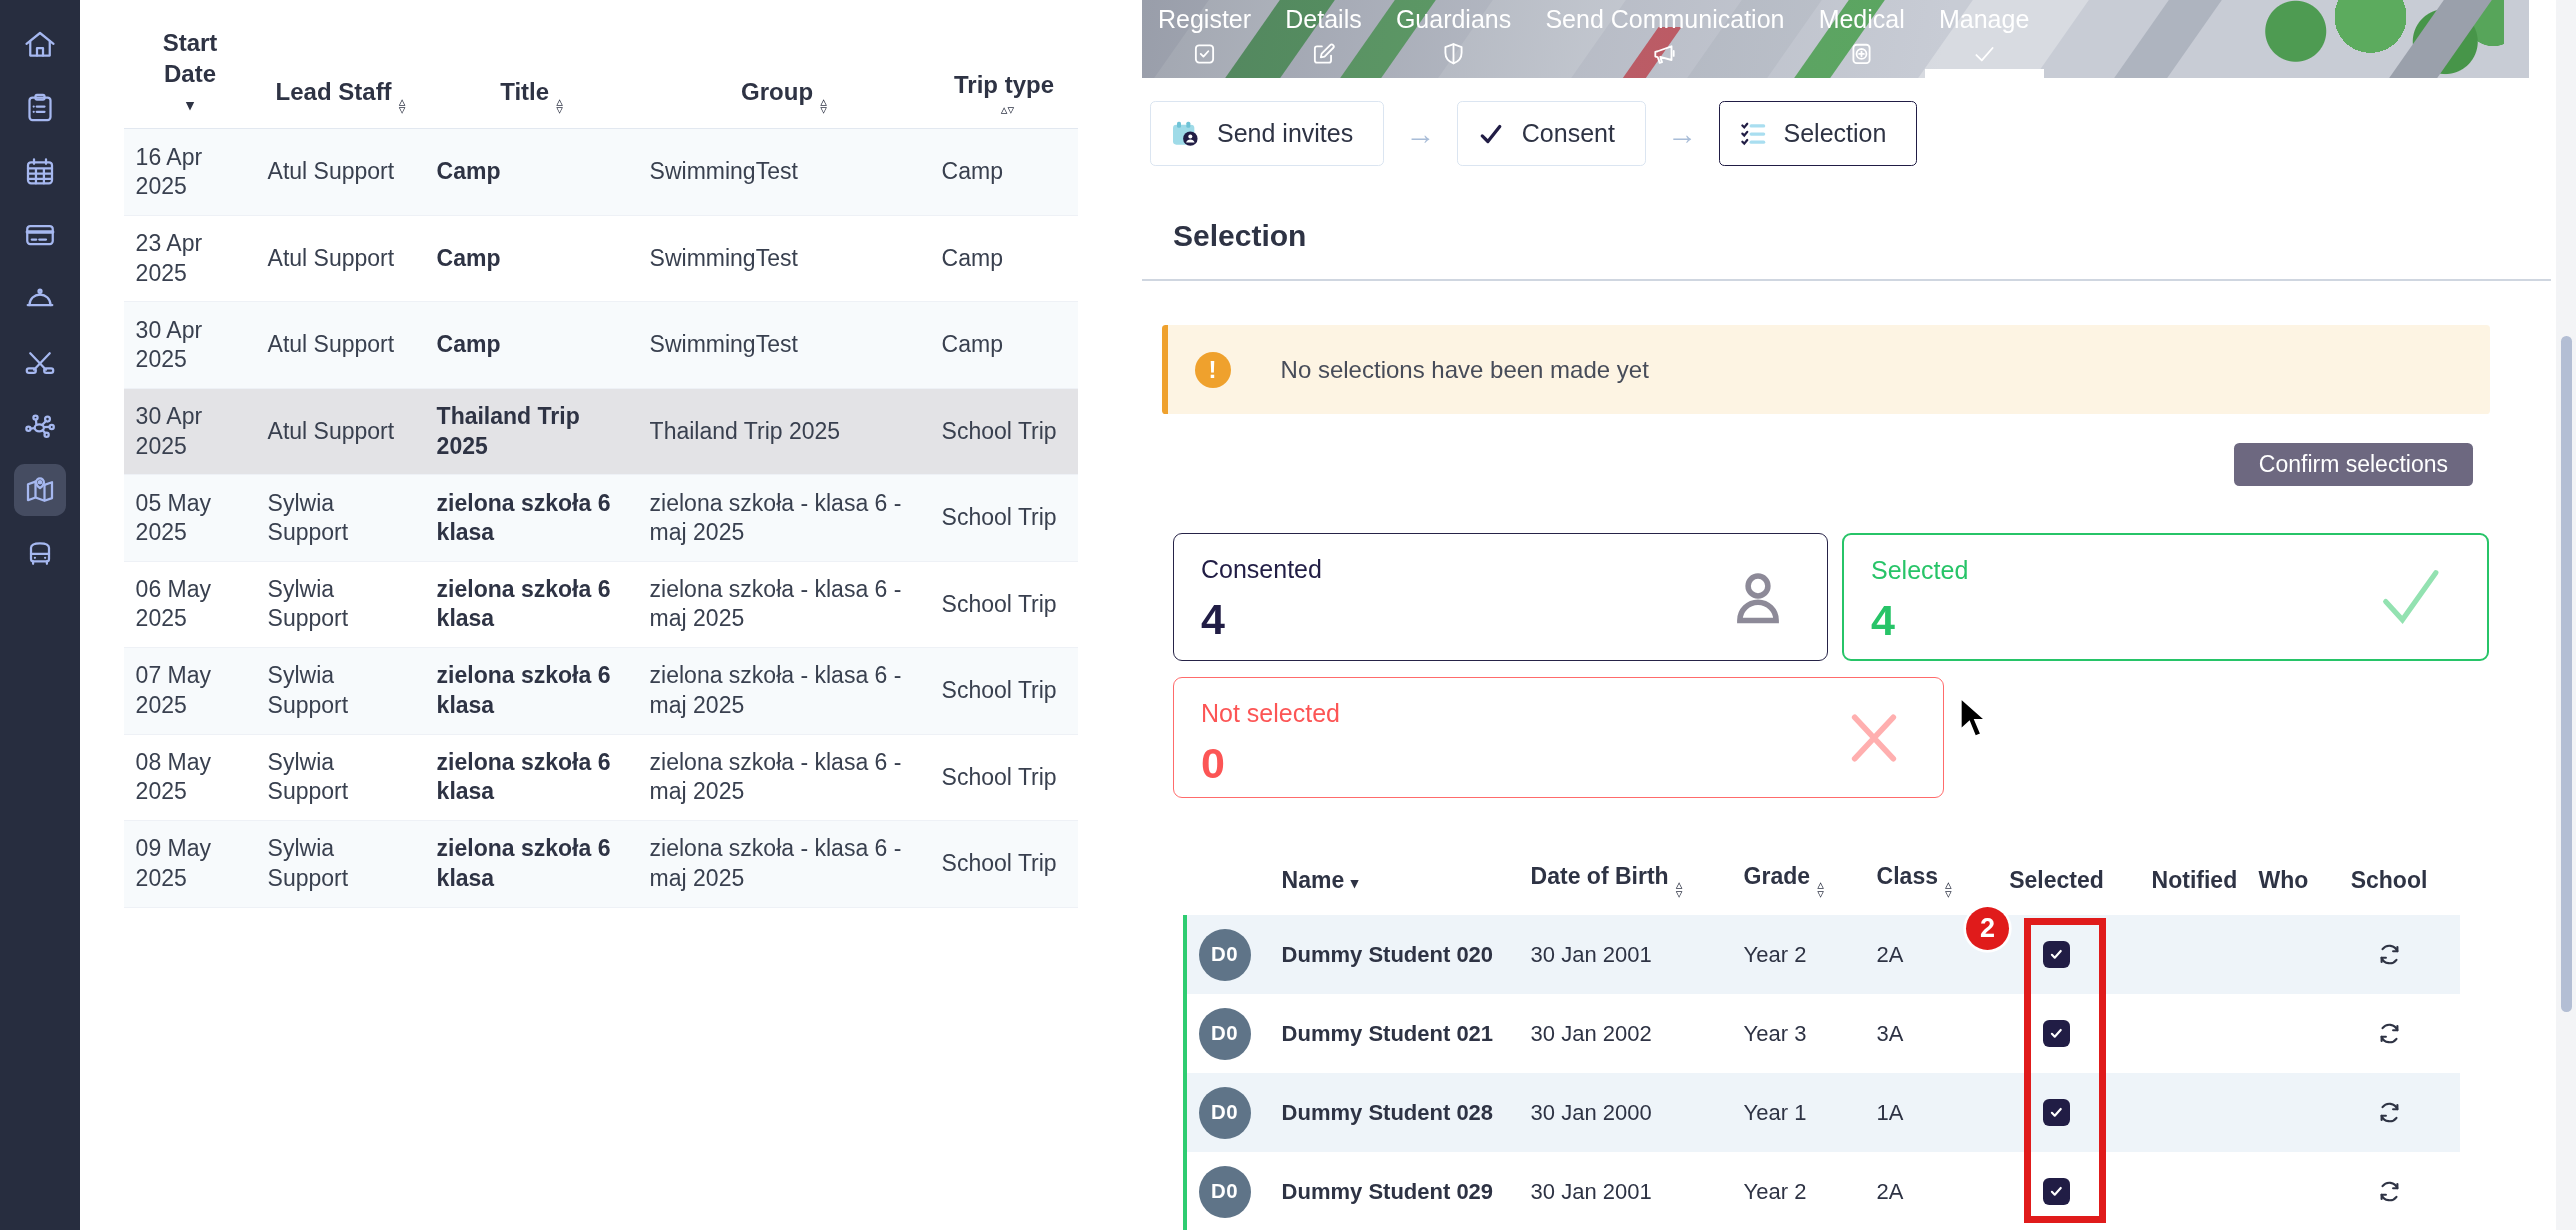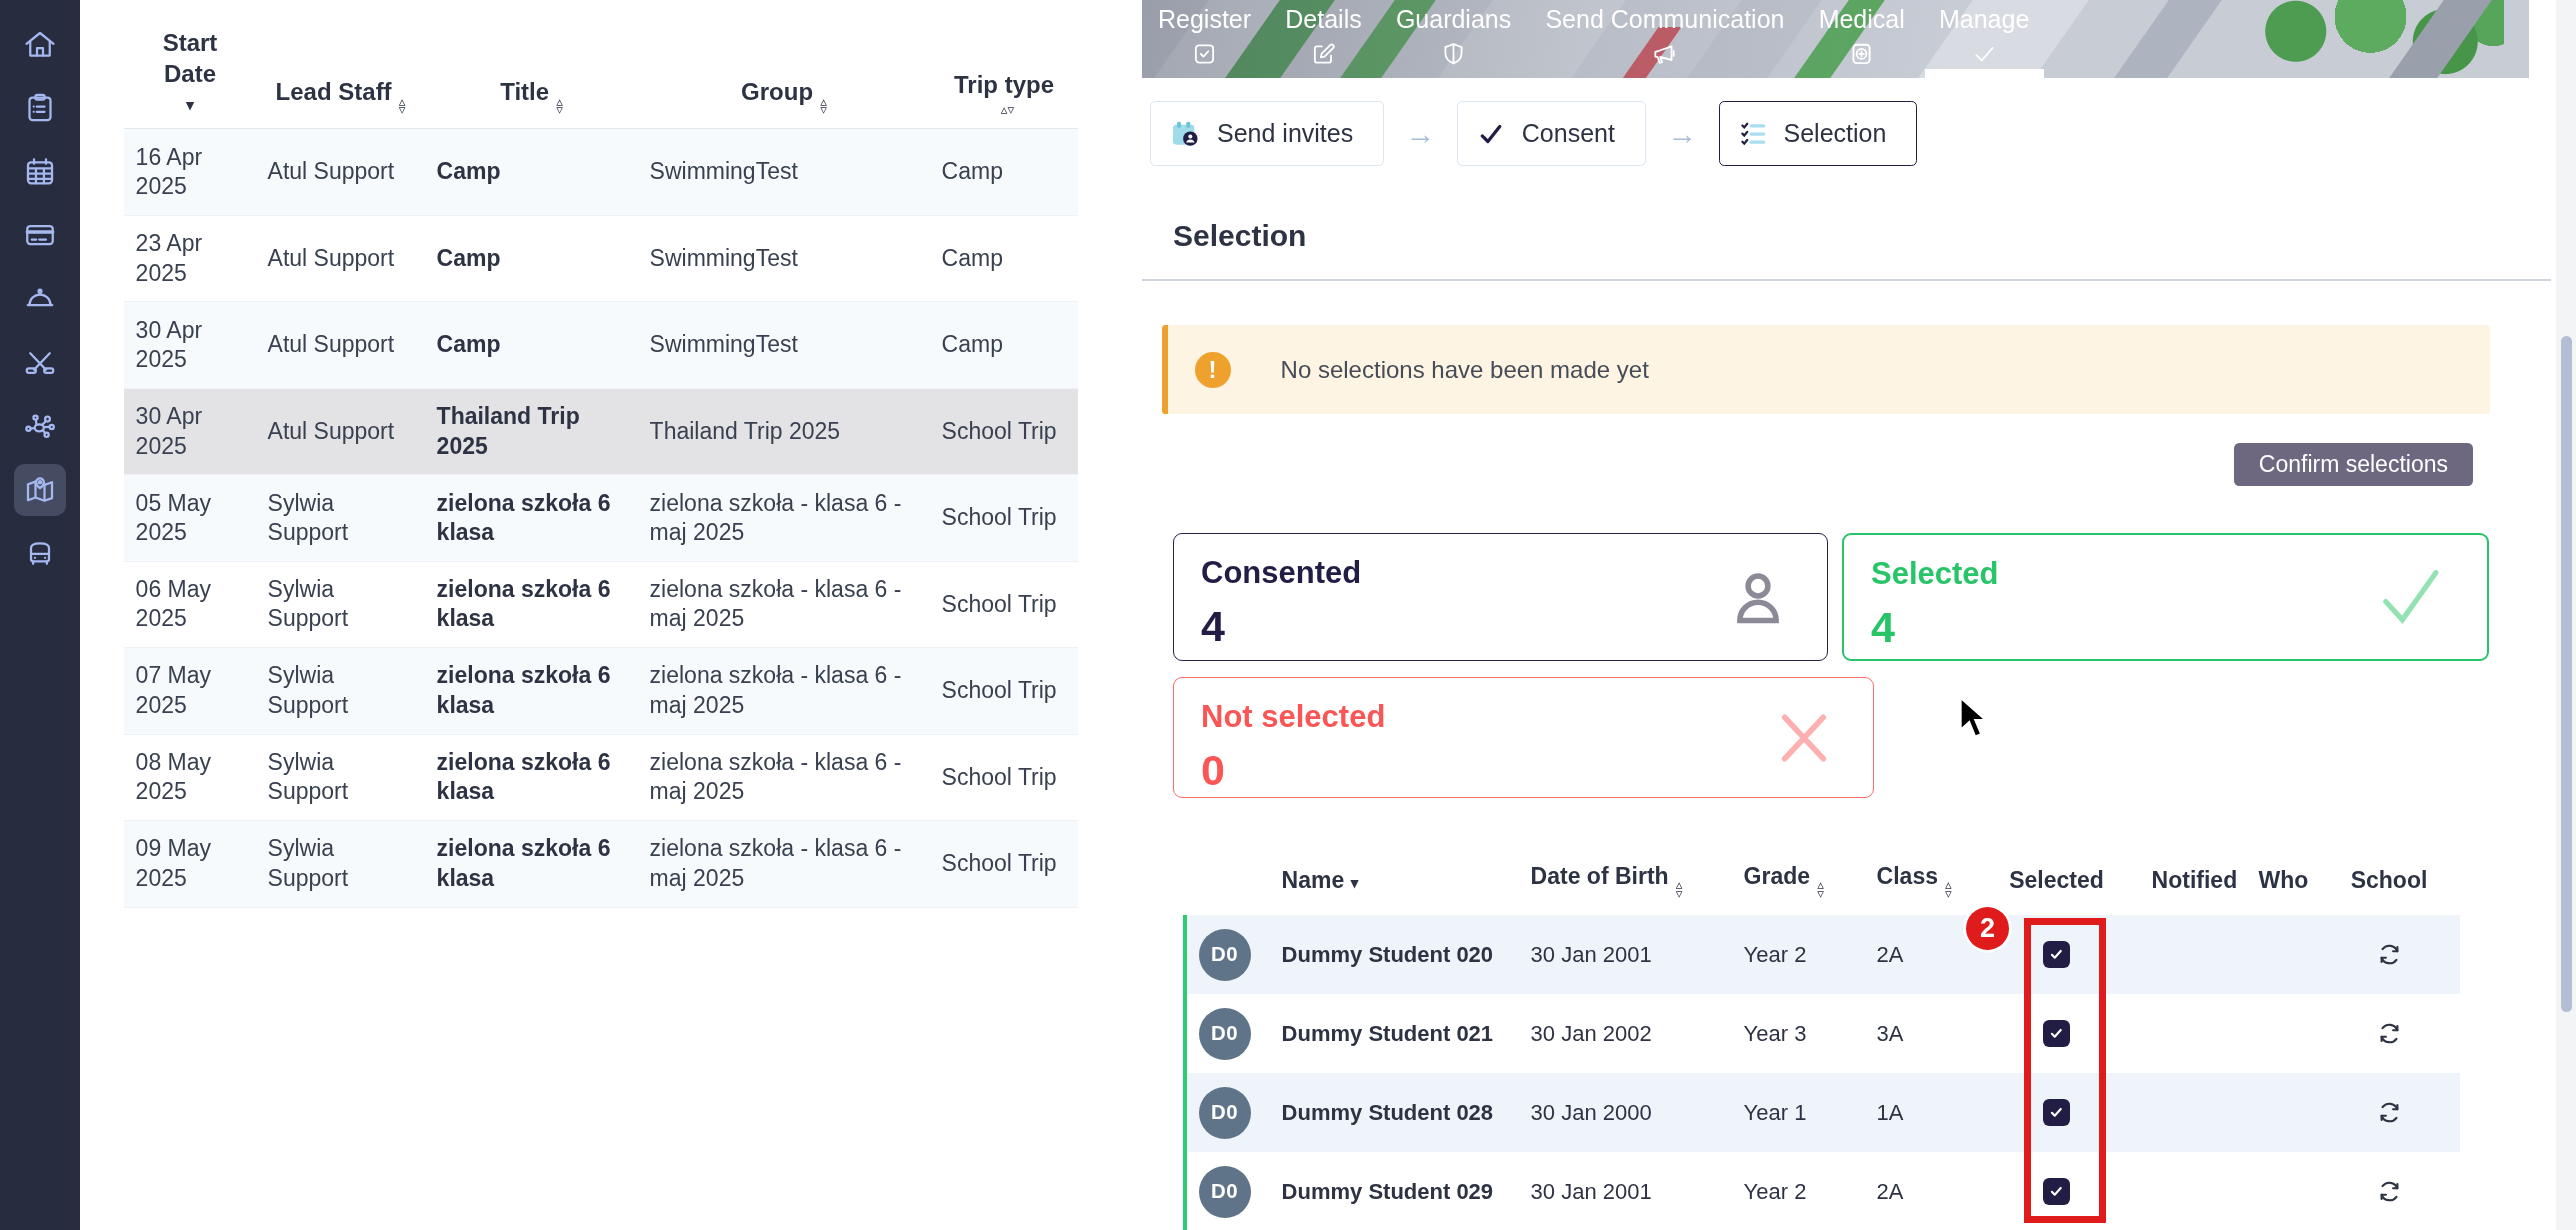--- a/index.html
+++ b/index.html
@@ -56,26 +56,26 @@
   .banner{position:absolute;left:19.6px;top:325px;width:1328px;height:89px;background:#fdf4e3;
     border-left:6.2px solid #efa12d;border-radius:3.6px;display:flex;align-items:center;padding-left:27px}
   .warn-ico{flex:none;width:36px;height:36px;border-radius:50%;background:#efa12d;color:#fff;
     font-weight:bold;font-size:24px;display:flex;align-items:center;justify-content:center}
   .banner p{margin-left:50px;font-size:24px;color:#474c59}
 
   .confirm{position:absolute;top:443px;right:78px;height:43px;padding:0 25px;background:#6d6880;
     color:#fff;border:none;border-radius:5.3px;font-size:23px;cursor:pointer;font-family:inherit}
 
   .card{position:absolute;background:#fff;border-radius:9px;padding:21.3px 27px}
-  .card .label{font-size:31px;font-weight:bold}
+  .card .label{font-size:25px;font-weight:normal}
   .card .num{font-size:43px;font-weight:bold;margin-top:10.7px}
   .card .cicon{position:absolute;right:36px;top:50%;transform:translateY(-50%)}
   .card.consented{left:31px;top:533px;width:655px;height:128px;border:1.8px solid #262347;color:#211d45}
   .card.selected{left:700px;top:533px;width:647px;height:128px;border:2.7px solid #27c468;color:#27c468}
-  .card.notsel{left:31px;top:677px;width:701px;height:121px;border:1.8px solid #ff6b6b;color:#fc5555}
+  .card.notsel{left:31px;top:677px;width:771px;height:121px;border:1.8px solid #ff6b6b;color:#fc5555}
 
   
   .students{position:absolute;left:41px;top:846px;width:1277px;font-size:22px;color:#2e3344}
   .st-head{display:grid;grid-template-columns:79px 249px 213px 133px 124px 151px 107px 80px 140px;
     height:69px;align-items:center;font-weight:bold;font-size:23px}
   .st-head .hc{padding-left:19.6px}
   .st-head .ctr{padding-left:0;text-align:center}
   .st-rows{border-left:4.4px solid #2ecc71}
   .st-row{display:grid;grid-template-columns:75px 249px 213px 133px 124px 151px 107px 80px 140px;
     height:79px;align-items:center}

